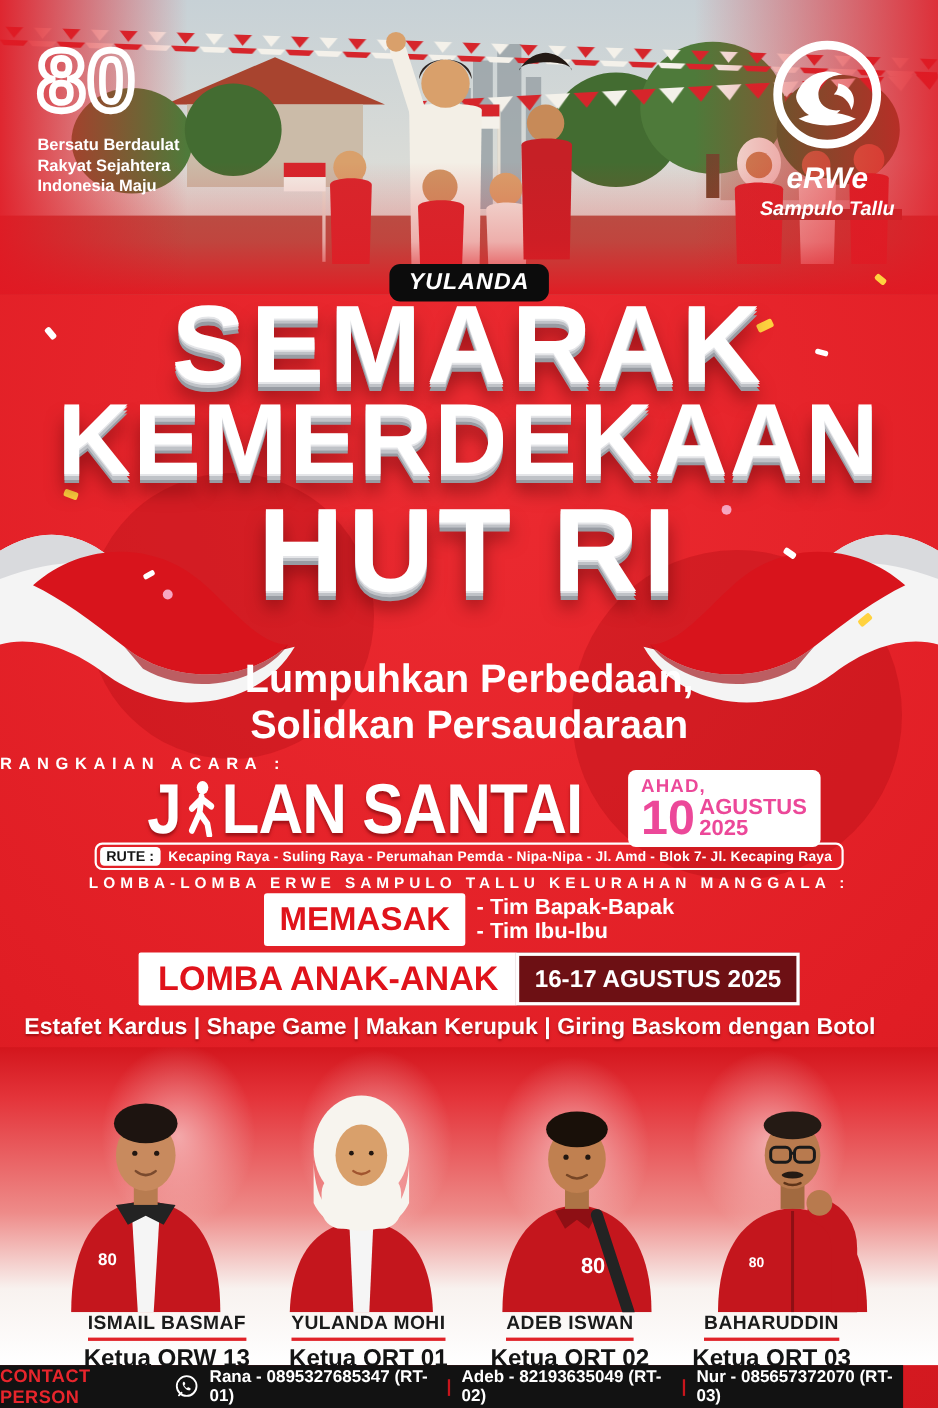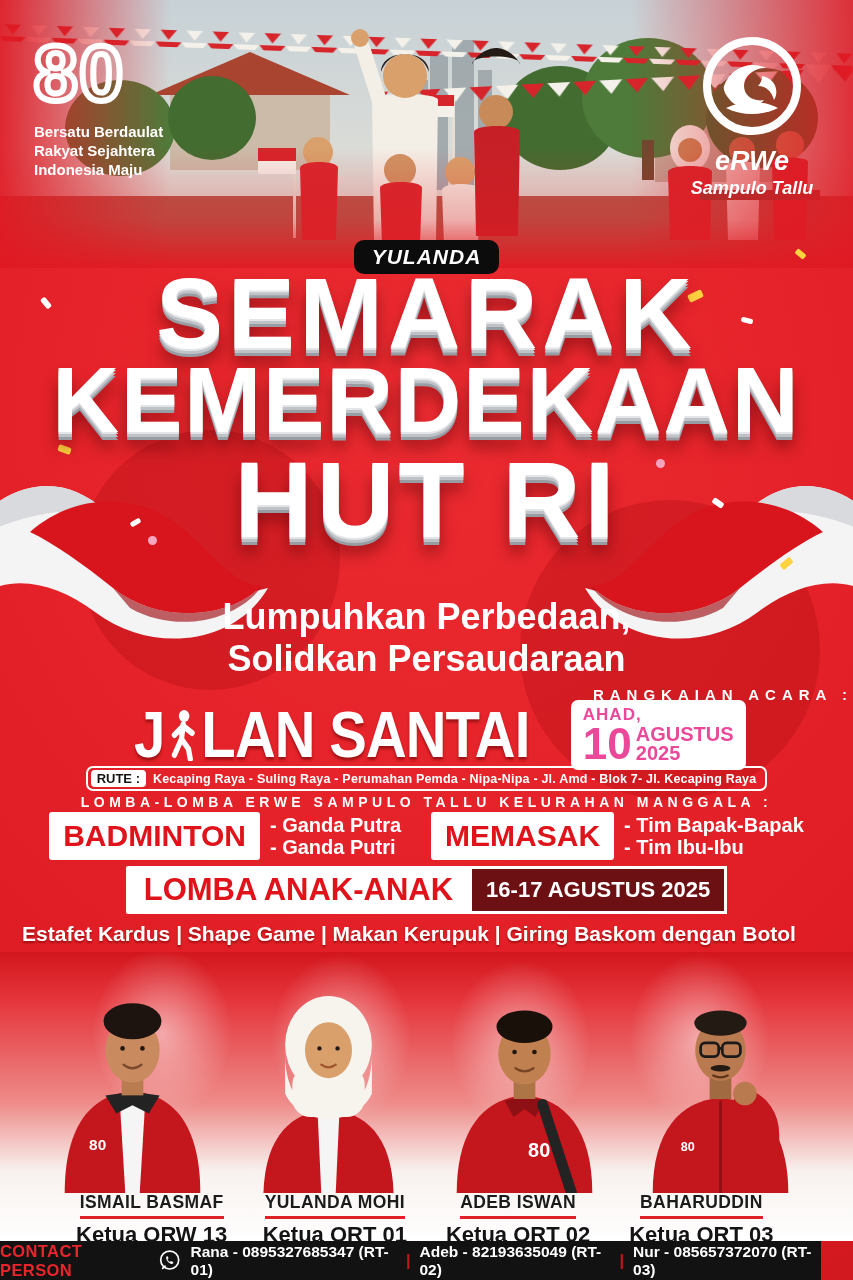--- a/index.html
+++ b/index.html
@@ -31,21 +31,21 @@
   .title{position:absolute;left:0;width:853px;text-align:center;color:#fff;font-weight:bold;z-index:5;
     text-shadow:0 2px 0 #e4e5e8, 0 5px 0 #bfc2c7, 0 8px 0 #989ca3, 0 15px 16px rgba(70,0,4,.5);}
   .t1{top:270px;font-size:100px;letter-spacing:5px;line-height:86px;}
   .t2{top:356px;font-size:92px;letter-spacing:2px;line-height:88px;}
   .t3{top:444px;font-size:108px;letter-spacing:4px;line-height:112px;}
   .ribbon{position:absolute;top:440px;left:0;z-index:3;}
   .swirl{position:absolute;border-radius:50%;background:rgba(160,8,14,.28);z-index:1;}
   
   .slogan{position:absolute;top:596px;left:0;width:853px;text-align:center;color:#fff;
     font-size:36px;font-weight:bold;line-height:42px;z-index:5;}
-  .agenda{position:absolute;top:686px;left:0;width:853px;text-align:right;color:#fff;
+  .agenda{position:absolute;top:686px;left:0;width:853px;text-align:left;color:#fff;
     font-size:15px;font-weight:bold;letter-spacing:6px;z-index:5;}
   
   .mainev{position:absolute;top:700px;left:0;width:853px;display:flex;justify-content:center;
     align-items:center;gap:14px;z-index:5;}
   .mainev .bigname{display:flex;align-items:center;color:#fff;font-weight:bold;font-size:64px;
     letter-spacing:-1px;transform:scaleX(.88);transform-origin:center;line-height:64px;
     text-shadow:0 3px 3px rgba(90,0,4,.5);}
   .walkicon{width:40px;height:52px;margin:0 1px;}
   .datebadge{background:#fff;border-radius:7px;padding:5px 12px 7px 12px;color:#ec4899;min-width:140px;}
   .datebadge .day{font-size:17px;font-weight:bold;letter-spacing:1px;}
@@ -265,27 +265,20 @@
   <div class="route">
     <div class="box">
       <span class="lbl">RUTE :</span>
       <span class="path">Kecaping Raya - Suling Raya - Perumahan Pemda - Nipa-Nipa - Jl. Amd - Blok 7- Jl. Kecaping Raya</span>
     </div>
   </div>
 
   <div class="comphead">LOMBA-LOMBA ERWE SAMPULO TALLU KELURAHAN MANGGALA :</div>
   <div class="comps">
     <div class="compgroup">
-      <span class="compbox">BADMINTON</span>
-      <span class="compitems">
-        <div>- Ganda Putra</div>
-        <div>- Ganda Putri</div>
-      </span>
-    </div>
-    <div class="compgroup">
       <span class="compbox">MEMASAK</span>
       <span class="compitems">
         <div>- Tim Bapak-Bapak</div>
         <div>- Tim Ibu-Ibu</div>
       </span>
     </div>
   </div>
   <div class="kids">
     <span class="kidsname">LOMBA ANAK-ANAK</span>
     <span class="kidsdate">16-17 AGUSTUS 2025</span>

